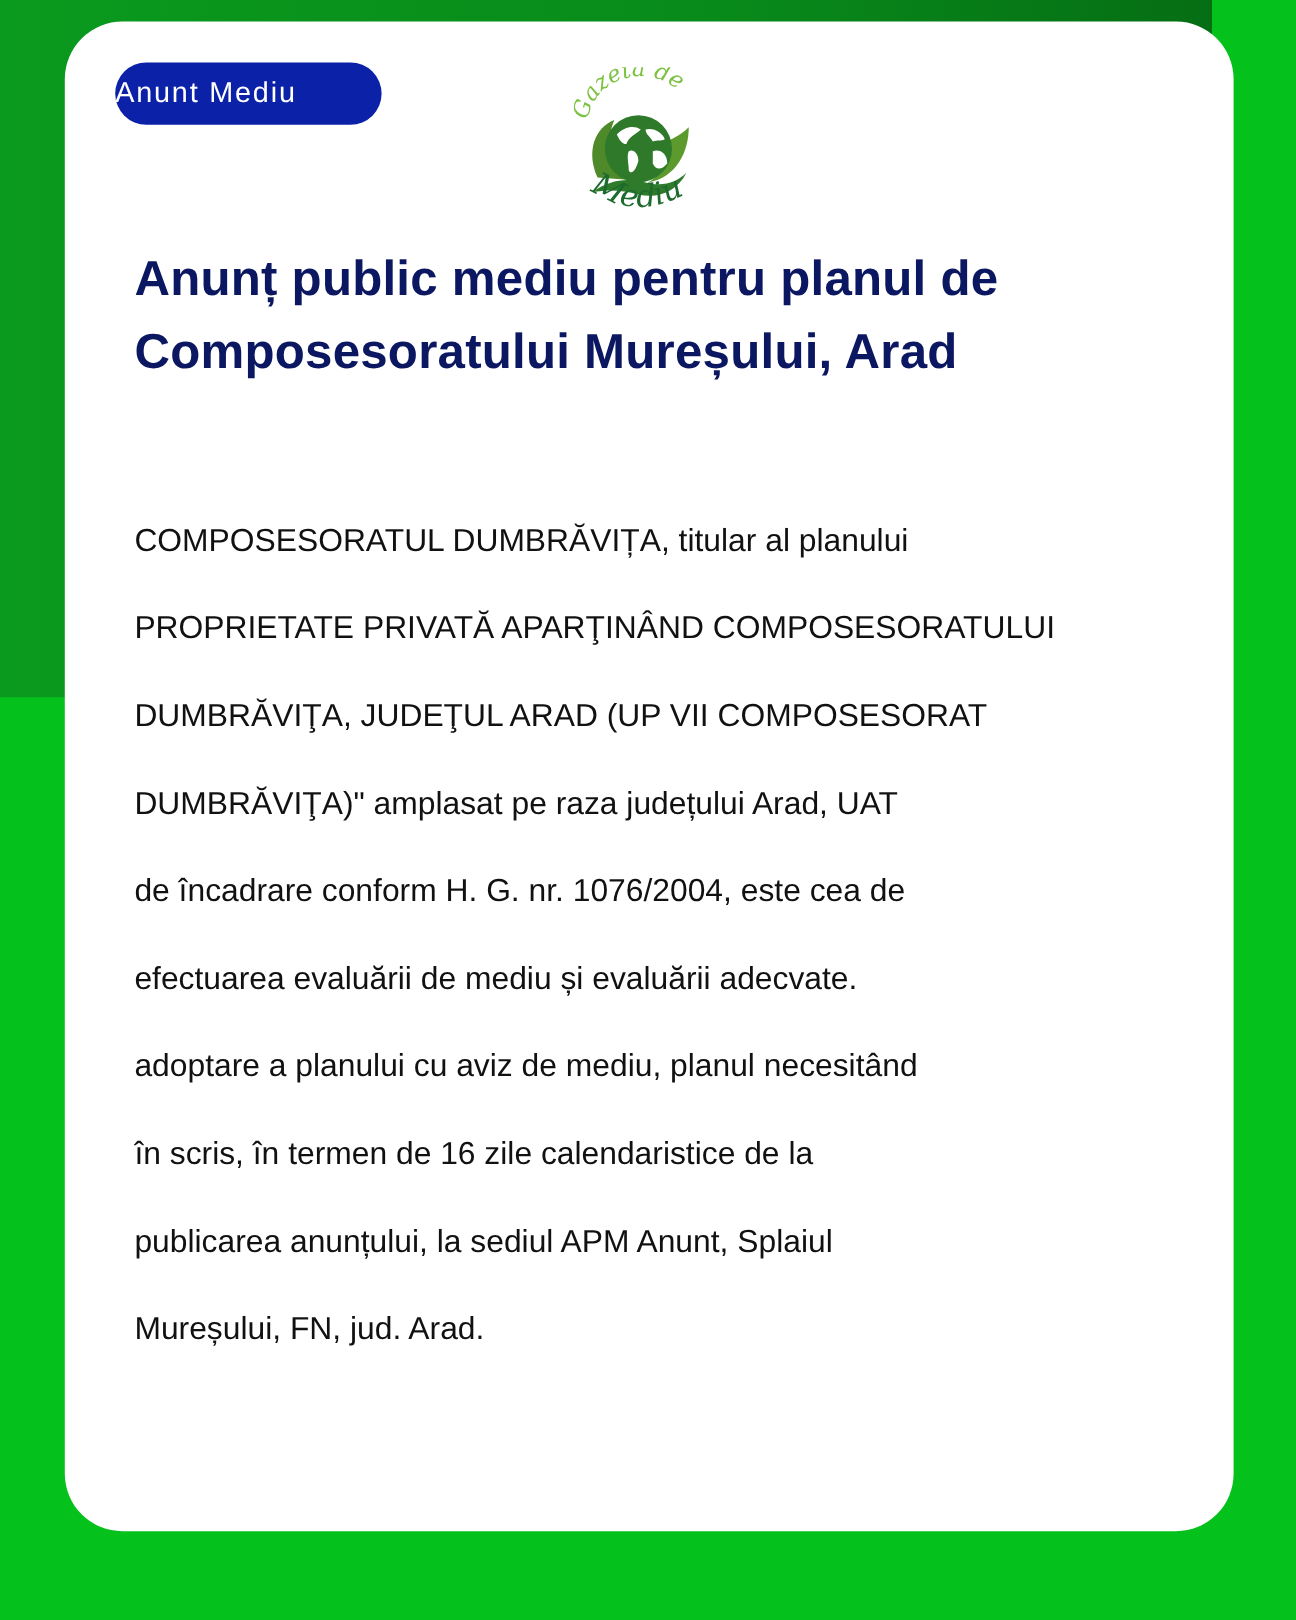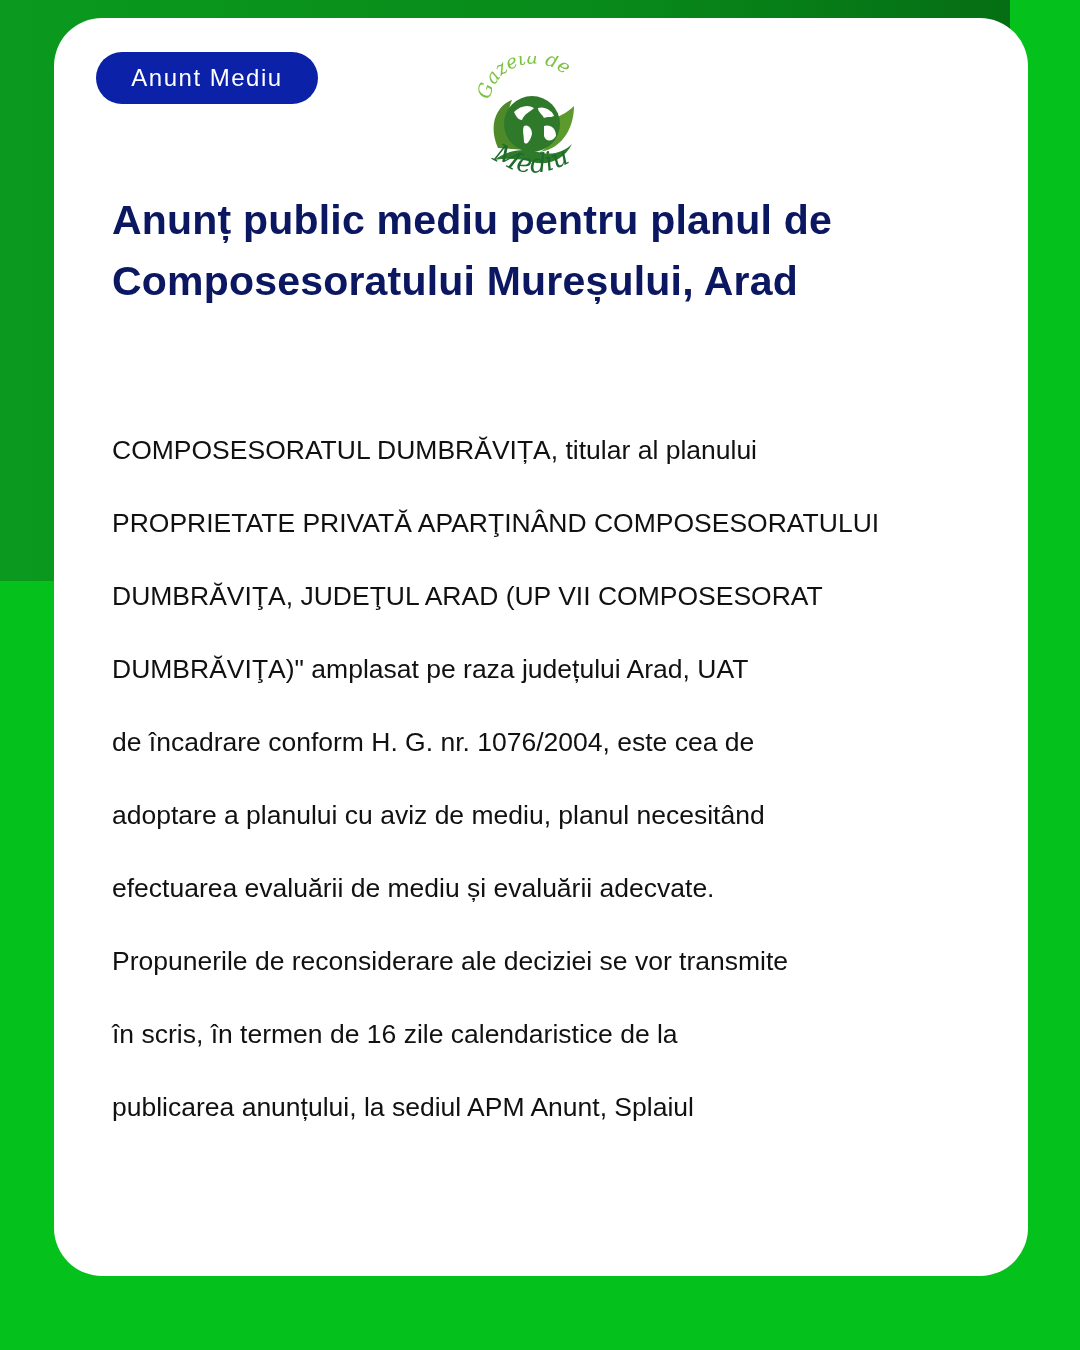--- a/index.html
+++ b/index.html
@@ -12,28 +12,28 @@
     position: absolute; left: 0; top: 0; width: 1010px; height: 581px;
     background: linear-gradient(90deg, #0A9A1E 0%, #088A1A 60%, #056E14 100%);
   }
   .card {
     position: absolute; left: 54px; top: 18px; width: 974px; height: 1258px;
     background: #ffffff; border-radius: 48px;
   }
   .badge {
     position: absolute; left: 42px; top: 34px; width: 222px; height: 52px;
     border-radius: 26px; background: #0A21A8; color: #ffffff;
-    display: flex; align-items: center; justify-content: center;
+    display: flex; align-items: center; 
     font-size: 24px; letter-spacing: 1.5px;
   }
   .logo {
     position: absolute; left: 424px; top: 38px; width: 110px; height: 140px;
   }
   .title {
-    position: absolute; left: 58px; top: 172px; width: 880px;
+    position: absolute; left: 58px; top: 184px; width: 880px;
     color: #0B1760; font-weight: bold; font-size: 41px; line-height: 61px;
     margin: 0; letter-spacing: 0.2px;
   }
   .title span { display: block; white-space: nowrap; }
   .body-text {
     position: absolute; left: 58px; top: 382px; width: 880px;
     color: #111111; font-size: 26.5px; line-height: 45px; margin: 0;
   }
   .body-text span { display: block; white-space: nowrap; margin-top: 28px; }
 </style>
@@ -78,20 +78,20 @@
     <span>Anunț public mediu pentru planul de</span>
     <span>Composesoratului Mureșului, Arad</span>
   </h1>
 
   <p class="body-text">
     <span>COMPOSESORATUL DUMBRĂVIȚA, titular al planului</span>
     <span>PROPRIETATE PRIVATĂ APARŢINÂND COMPOSESORATULUI</span>
     <span>DUMBRĂVIŢA, JUDEŢUL ARAD (UP VII COMPOSESORAT</span>
     <span>DUMBRĂVIŢA)" amplasat pe raza județului Arad, UAT</span>
     <span>de încadrare conform H. G. nr. 1076/2004, este cea de</span>
+    <span>efectuarea evaluării de mediu și evaluării adecvate.</span>
     <span>adoptare a planului cu aviz de mediu, planul necesitând</span>
-    <span>efectuarea evaluării de mediu și evaluării adecvate.</span>
-    <span>Propunerile de reconsiderare ale deciziei se vor transmite</span>
     <span>în scris, în termen de 16 zile calendaristice de la</span>
     <span>publicarea anunțului, la sediul APM Anunt, Splaiul</span>
+    <span>Mureșului, FN, jud. Arad.</span>
   </p>
 
 </div>
 
 </body></html>

